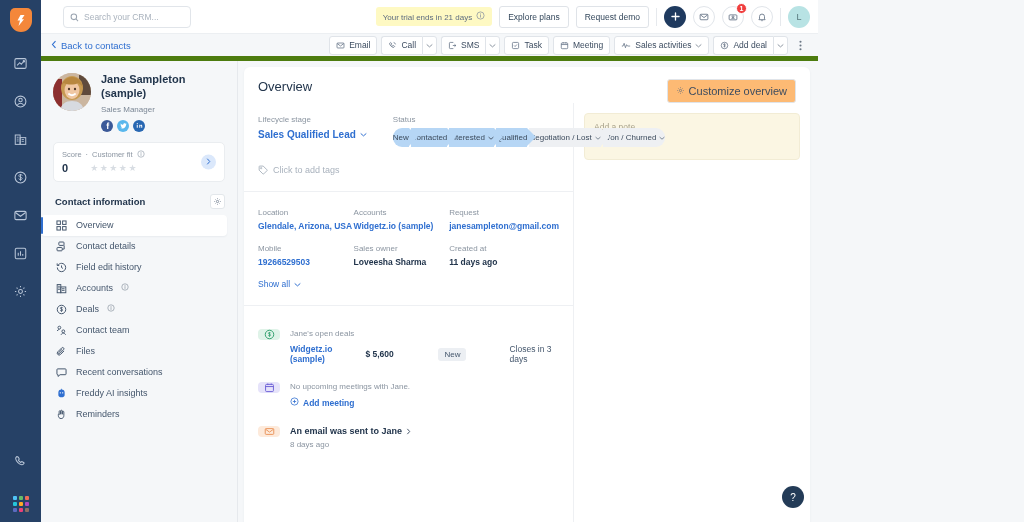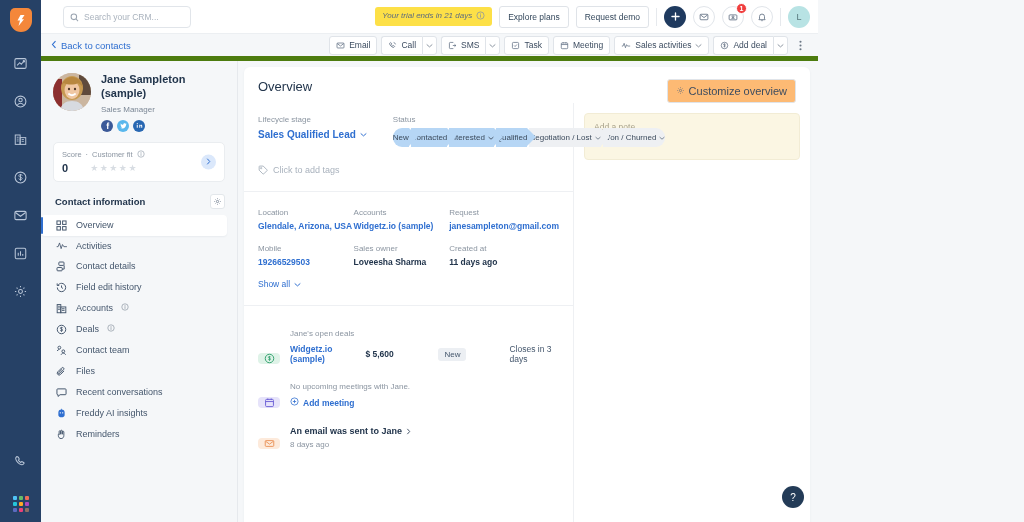--- a/index.html
+++ b/index.html
@@ -49,23 +49,23 @@
     display: flex; align-items: center; padding: 0 8px;
     border-bottom: 1px solid #eceff2;
   }
   .search-box {
     width: 128px; height: 22px; border: 1px solid #e1e5ea; border-radius: 4px;
     display: flex; align-items: center; padding: 0 6px; gap: 5px; margin-left: 14px;
   }
   .search-box .ph { font-size: 8.5px; color: #a9b2bd; }
   .topbar-right { margin-left: auto; display: flex; align-items: center; gap: 7px; }
   .trial {
-    background: #fde047; border-radius: 3px; padding: 4px 7px;
-    font-size: 8px; font-style: italic; color: #5c6b7f;
-    display: flex; align-items: flex-start; gap: 4px;
+    background: #fef9c3; border-radius: 3px; padding: 4px 7px;
+    font-size: 8px; color: #5c6b7f;
+    display: flex; align-items: flex-end; gap: 4px;
   }
   .btn-outline {
     border: 1px solid #dfe3e8; border-radius: 3px; background: #fff;
     font-size: 8.5px; color: #33475b; padding: 5px 8px; cursor: pointer;
     font-family: inherit; white-space: nowrap;
   }
   .divider-v { width: 1px; height: 18px; background: #e6e9ed; }
   .circ-add {
     width: 22px; height: 22px; border-radius: 50%; background: #1f3a5f;
     display: flex; align-items: center; justify-content: center; cursor: pointer;
@@ -209,21 +209,21 @@
   .info-grid {
     padding: 16px 14px 0 14px;
     display: grid; grid-template-columns: 1fr 1fr 1fr; row-gap: 13px;
   }
   .ig-lbl { font-size: 8px; color: #8b95a1; }
   .ig-val { font-size: 8.5px; margin-top: 4px; color: #22354c; font-weight: bold; }
   .ig-val.link { color: #2f6fd0; cursor: pointer; }
   .showall { padding: 12px 14px 0 14px; font-size: 8.5px; color: #2f6fd0; display: inline-flex; align-items: center; gap: 4px; cursor: pointer; }
 
   .feed { margin-top: 14px; }
-  .feed-row { display: flex; gap: 10px; padding: 9px 14px; align-items: flex-end; }
+  .feed-row { display: flex; gap: 10px; padding: 9px 14px; align-items: flex-start; }
   .feed-ico {
     width: 22px; flex: 0 0 22px; border-radius: 4px;
     display: flex; align-items: center; justify-content: center;
   }
   .feed-sub { font-size: 8px; color: #8b95a1; }
   .feed-line { display: flex; align-items: center; margin-top: 6px; }
   .deal-name { font-size: 8.5px; color: #2f6fd0; font-weight: bold; width: 95px; cursor: pointer; }
   .deal-amt { font-size: 8.5px; color: #22354c; font-weight: bold; width: 92px; }
   .pill {
     font-size: 8px; color: #44566c; background: #eceff3; border-radius: 3px;
@@ -561,28 +561,20 @@
             <svg width="11" height="11" viewBox="0 0 14 14" fill="none" stroke="#44566c" stroke-width="1.25">
                 <rect x="1.2" y="1.2" width="4.4" height="4.4"></rect>
                 <rect x="8.4" y="1.2" width="4.4" height="4.4"></rect>
                 <rect x="1.2" y="8.4" width="4.4" height="4.4"></rect>
                 <rect x="8.4" y="8.4" width="4.4" height="4.4"></rect>
               </svg>
           </span>
           <span>Overview</span>
         </div>
 
-        <div class="nav-item">
-          <span class="ni-ico">
-            <svg width="12" height="10" viewBox="0 0 18 14" fill="none" stroke="#44566c" stroke-width="1.25">
-                <path d="M1 8h2.2L5.3 2.4l2.4 8.6 2-6.2L11.8 8h4.6"></path>
-              </svg>
-          </span>
-          <span>Activities</span>
-        </div>
 
         <div class="nav-item">
           <span class="ni-ico">
             <svg width="11" height="11" viewBox="0 0 14 14" fill="none" stroke="#44566c" stroke-width="1.25">
                 <rect x="3.6" y="1.3" width="6.6" height="4.3" rx="1"></rect>
                 <rect x="1.3" y="8.2" width="6.6" height="4.3" rx="1"></rect>
                 <path d="M10.4 5.6v4.7h-2.5"></path>
               </svg>
           </span>
           <span>Contact details</span>

